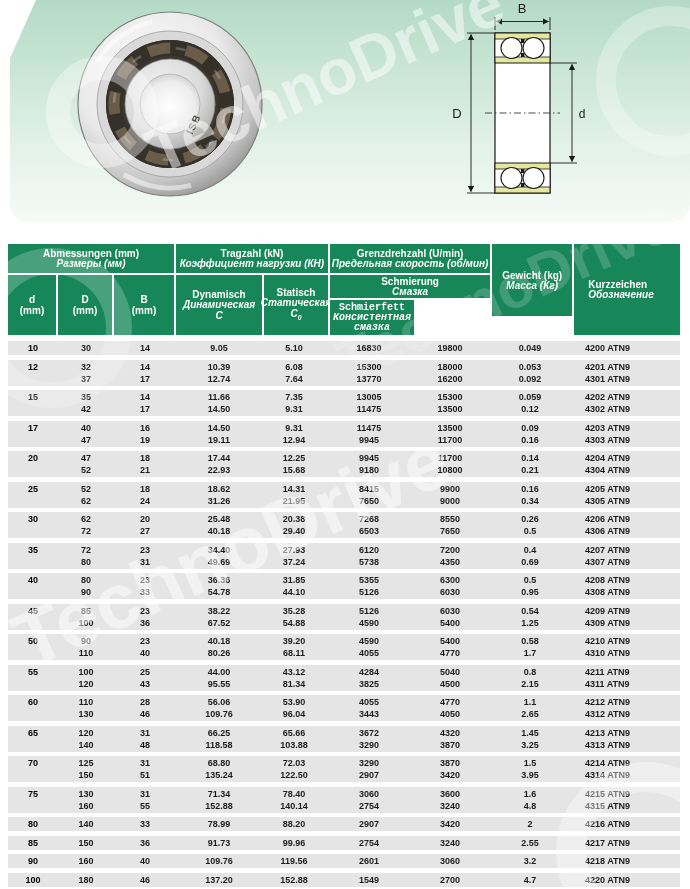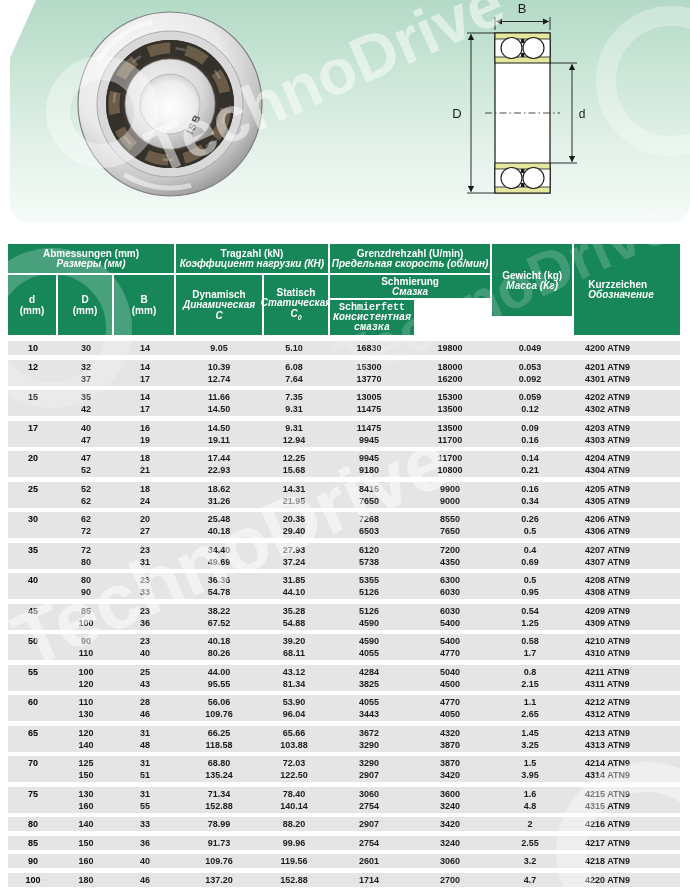--- a/index.html
+++ b/index.html
@@ -619,21 +619,21 @@
           <div class="cell c8">4218 ATN9</div>
         </div>
       </div>
       <div class="group">
         <div class="row">
           <div class="cell c0">100</div>
           <div class="cell c1">180</div>
           <div class="cell c2">46</div>
           <div class="cell c3">137.20</div>
           <div class="cell c4">152.88</div>
-          <div class="cell c5">1714</div>
+          <div class="cell c5">1549</div>
           <div class="cell c6">2700</div>
           <div class="cell c7">4.7</div>
           <div class="cell c8">4220 ATN9</div>
         </div>
       </div>
     </div>
 
   <div class="wm wm-hero-text">TechnoDrive</div>
   <div class="wm-ring" style="left:46px;top:56px;width:112px;height:112px;"></div>
   <div class="wm-ring" style="left:596px;top:6px;width:150px;height:150px;border-width:20px;border-color:rgba(255,255,255,0.3);"></div>

